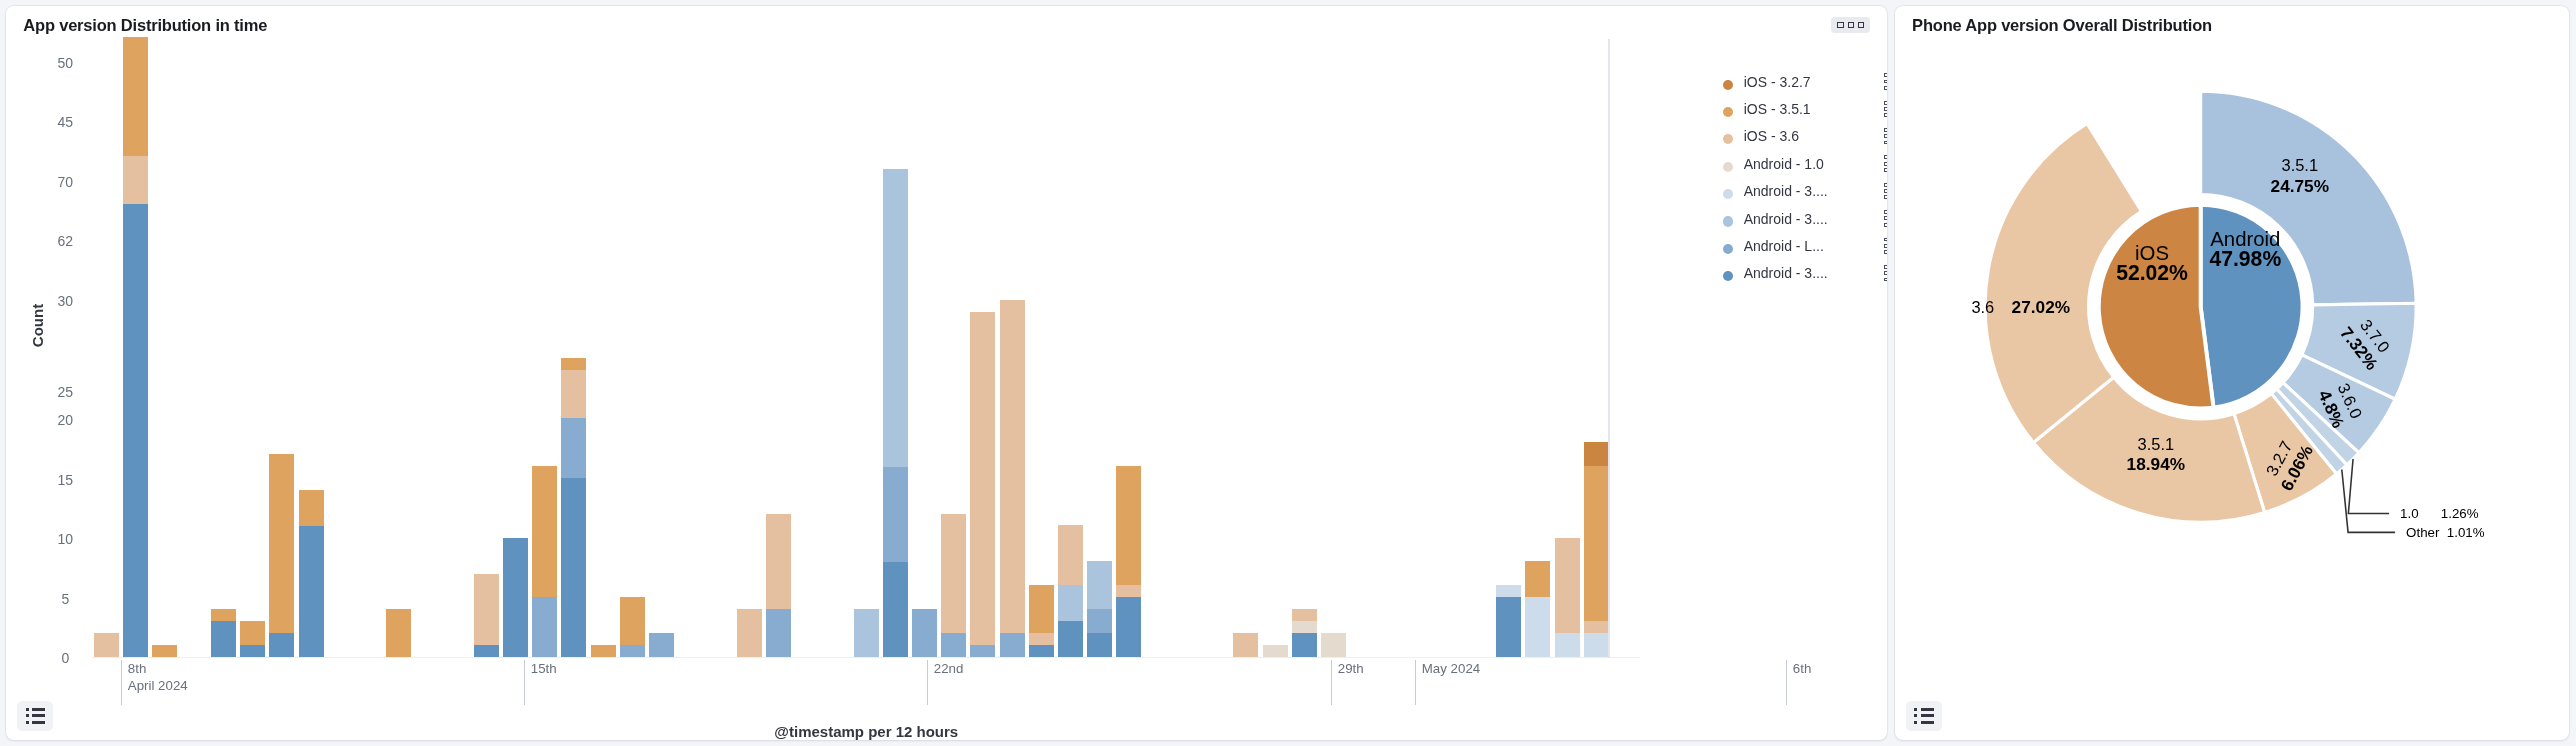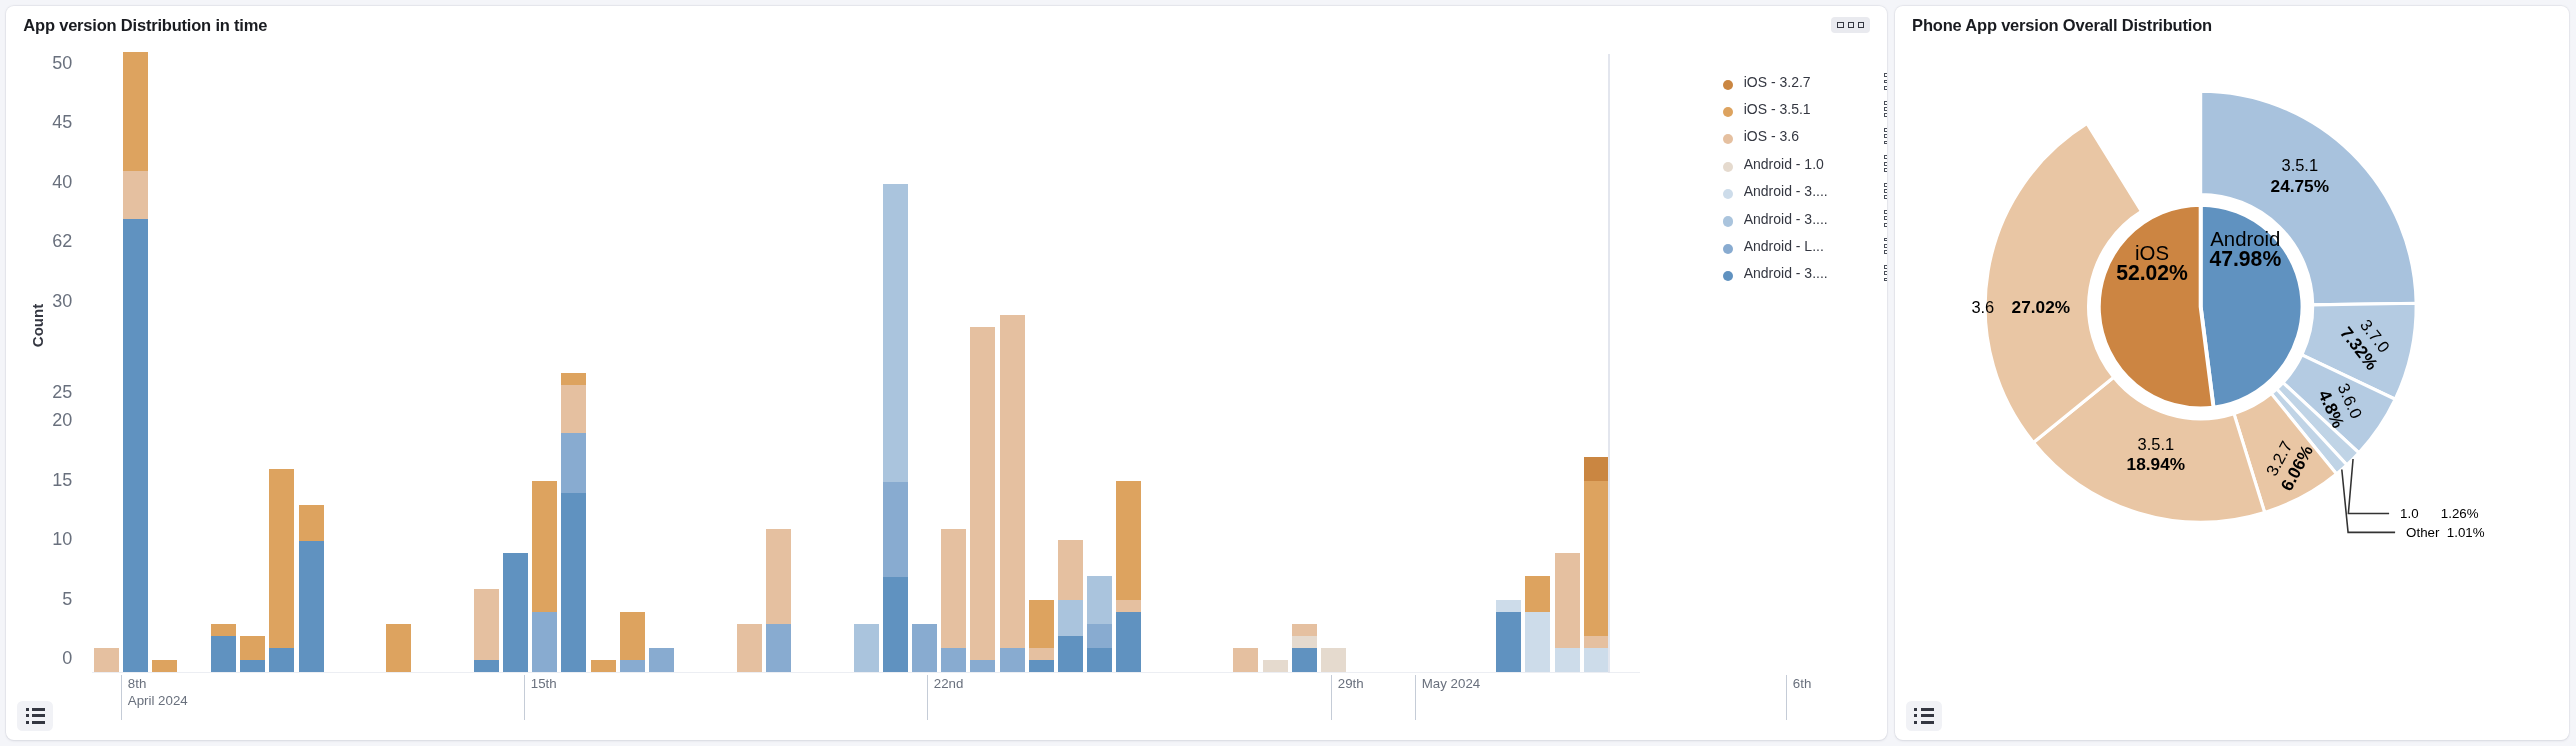--- a/index.html
+++ b/index.html
@@ -73,30 +73,30 @@
   .ylabel {
     position: absolute;
     left: 9.4px; top: 278px;
     transform: rotate(-90deg);
     transform-origin: center;
     font-size: 15px; font-weight: bold; color: #343741;
     white-space: nowrap;
   }
   .ytick {
     position: absolute;
-    right: 14px; width: 42px;
-    text-align: right;
-    font-size: 18px; color: #69707d;
+    right: 0; width: 42px;
+    text-align: center;
+    font-size: 14px; color: #69707d;
     transform: translateY(-50%);
   }
   .ytick-wrap { position: absolute; left: 31px; top: 0; width: 49px; height: 100%; }
 
   .plot {
     position: absolute;
-    left: 86px; top: 15px;
+    left: 86px; top: 0;
     width: 1548px; height: 619px;
   }
   .axis-x {
     position: absolute; left: 0; bottom: 0;
     width: 100%; height: 1.6px; background: #eceef3;
   }
   .bar-col {
     position: absolute; bottom: 1.6px;
     display: flex; flex-direction: column-reverse;
   }
@@ -191,21 +191,21 @@
       <div class="ylabel">Count</div>
       <div class="ytick-wrap" id="yticks">
           <div class="ytick" style="top: 619px;">0</div>
           <div class="ytick" style="top: 560px;">5</div>
           <div class="ytick" style="top: 500px;">10</div>
           <div class="ytick" style="top: 441px;">15</div>
           <div class="ytick" style="top: 381px;">20</div>
           <div class="ytick" style="top: 322px; margin-top: 31px;">25</div>
           <div class="ytick" style="top: 262px;">30</div>
           <div class="ytick" style="top: 202px;">62</div>
-          <div class="ytick" style="top: 143px;">40</div>
+          <div class="ytick" style="top: 143px;">70</div>
           <div class="ytick" style="top: 83px;">45</div>
           <div class="ytick" style="top: 24px;">50</div>
         </div>
 
       <div class="plot" id="plot">
         <div class="axis-x"></div>
       <div class="bar-col" style="left: 2px; width: 25px;">
             <div class="seg" style="height: 24px; background: rgb(229, 192, 160);"></div>
           </div>
           <div class="bar-col" style="left: 31px; width: 25px;">
@@ -359,20 +359,21 @@
             <span>29th</span>
           </div>
           <div class="xtick" style="left: 1323px;">
             <span>May 2024</span>
           </div>
           <div class="xtick" style="left: 1694px;">
             <span>6th</span>
           </div>
         </div>
 
+      <div class="xaxis-title" style="left:86px">@timestamp per 12 hours</div>
     </div>
 
     <div class="legend" id="legend">
         <div class="legend-item">
           <span class="legend-swatch" style="background: rgb(202, 134, 65);"></span>
           <span class="legend-label">iOS - 3.2.7</span>
           <span class="legend-dots">
             <i></i>
             <i></i>
             <i></i>

